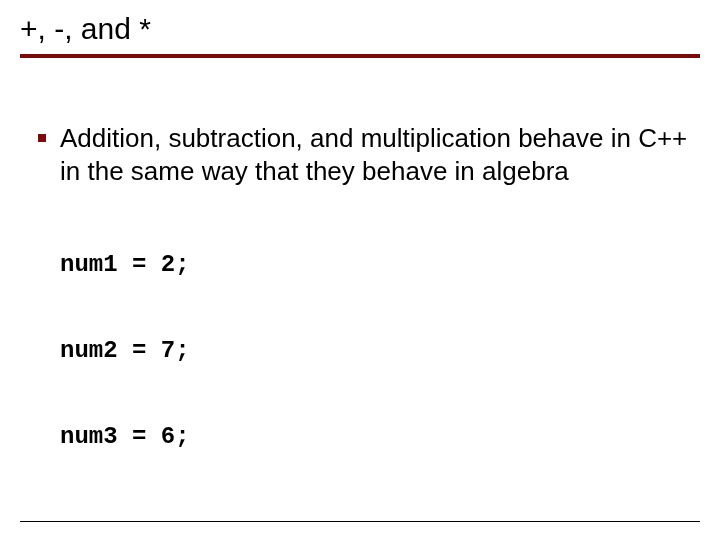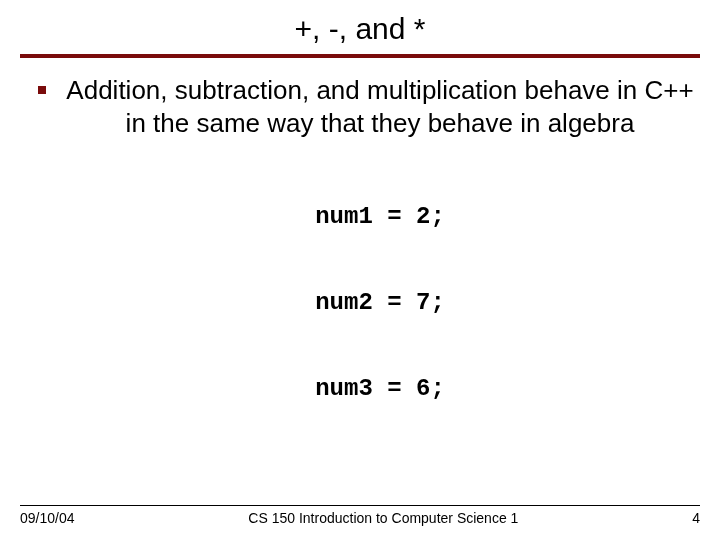--- a/index.html
+++ b/index.html
@@ -11,33 +11,33 @@
     font-family: Arial, Helvetica, sans-serif;
     color: #000;
     overflow: hidden;
   }
   .slide {
     box-sizing: border-box;
     width: 720px;
     height: 540px;
     padding: 8px 20px 0 20px;
     position: relative;
-    text-align: center;
   }
   .title {
     font-size: 30px;
     padding: 4px 0 8px 0;
     border-bottom: 4px solid #7a0b0b;
   }
   .content {
     padding: 16px 0 0 18px;
   }
   .bullet-row {
     display: flex;
     align-items: flex-start;
+    margin-top: 48px;
   }
   .bullet {
     width: 8px;
     height: 8px;
     background: #7a0b0b;
     margin-top: 12px;
     margin-right: 14px;
     flex: 0 0 auto;
   }
   .bullet-text {
@@ -90,20 +90,15 @@
       <div class="code-line">num2 = 7;</div>
       <div class="code-line">num3 = 6;</div>
       
       
       
     </div>
   </div>
 
   <div class="footer">
     <div class="footer-rule"></div>
-    <div class="footer-row">
-      <span>09/10/04</span>
-      <span>CS 150 Introduction to Computer Science 1</span>
-      <span>4</span>
-    </div>
   </div>
 
 </div>
 
 </body></html>

